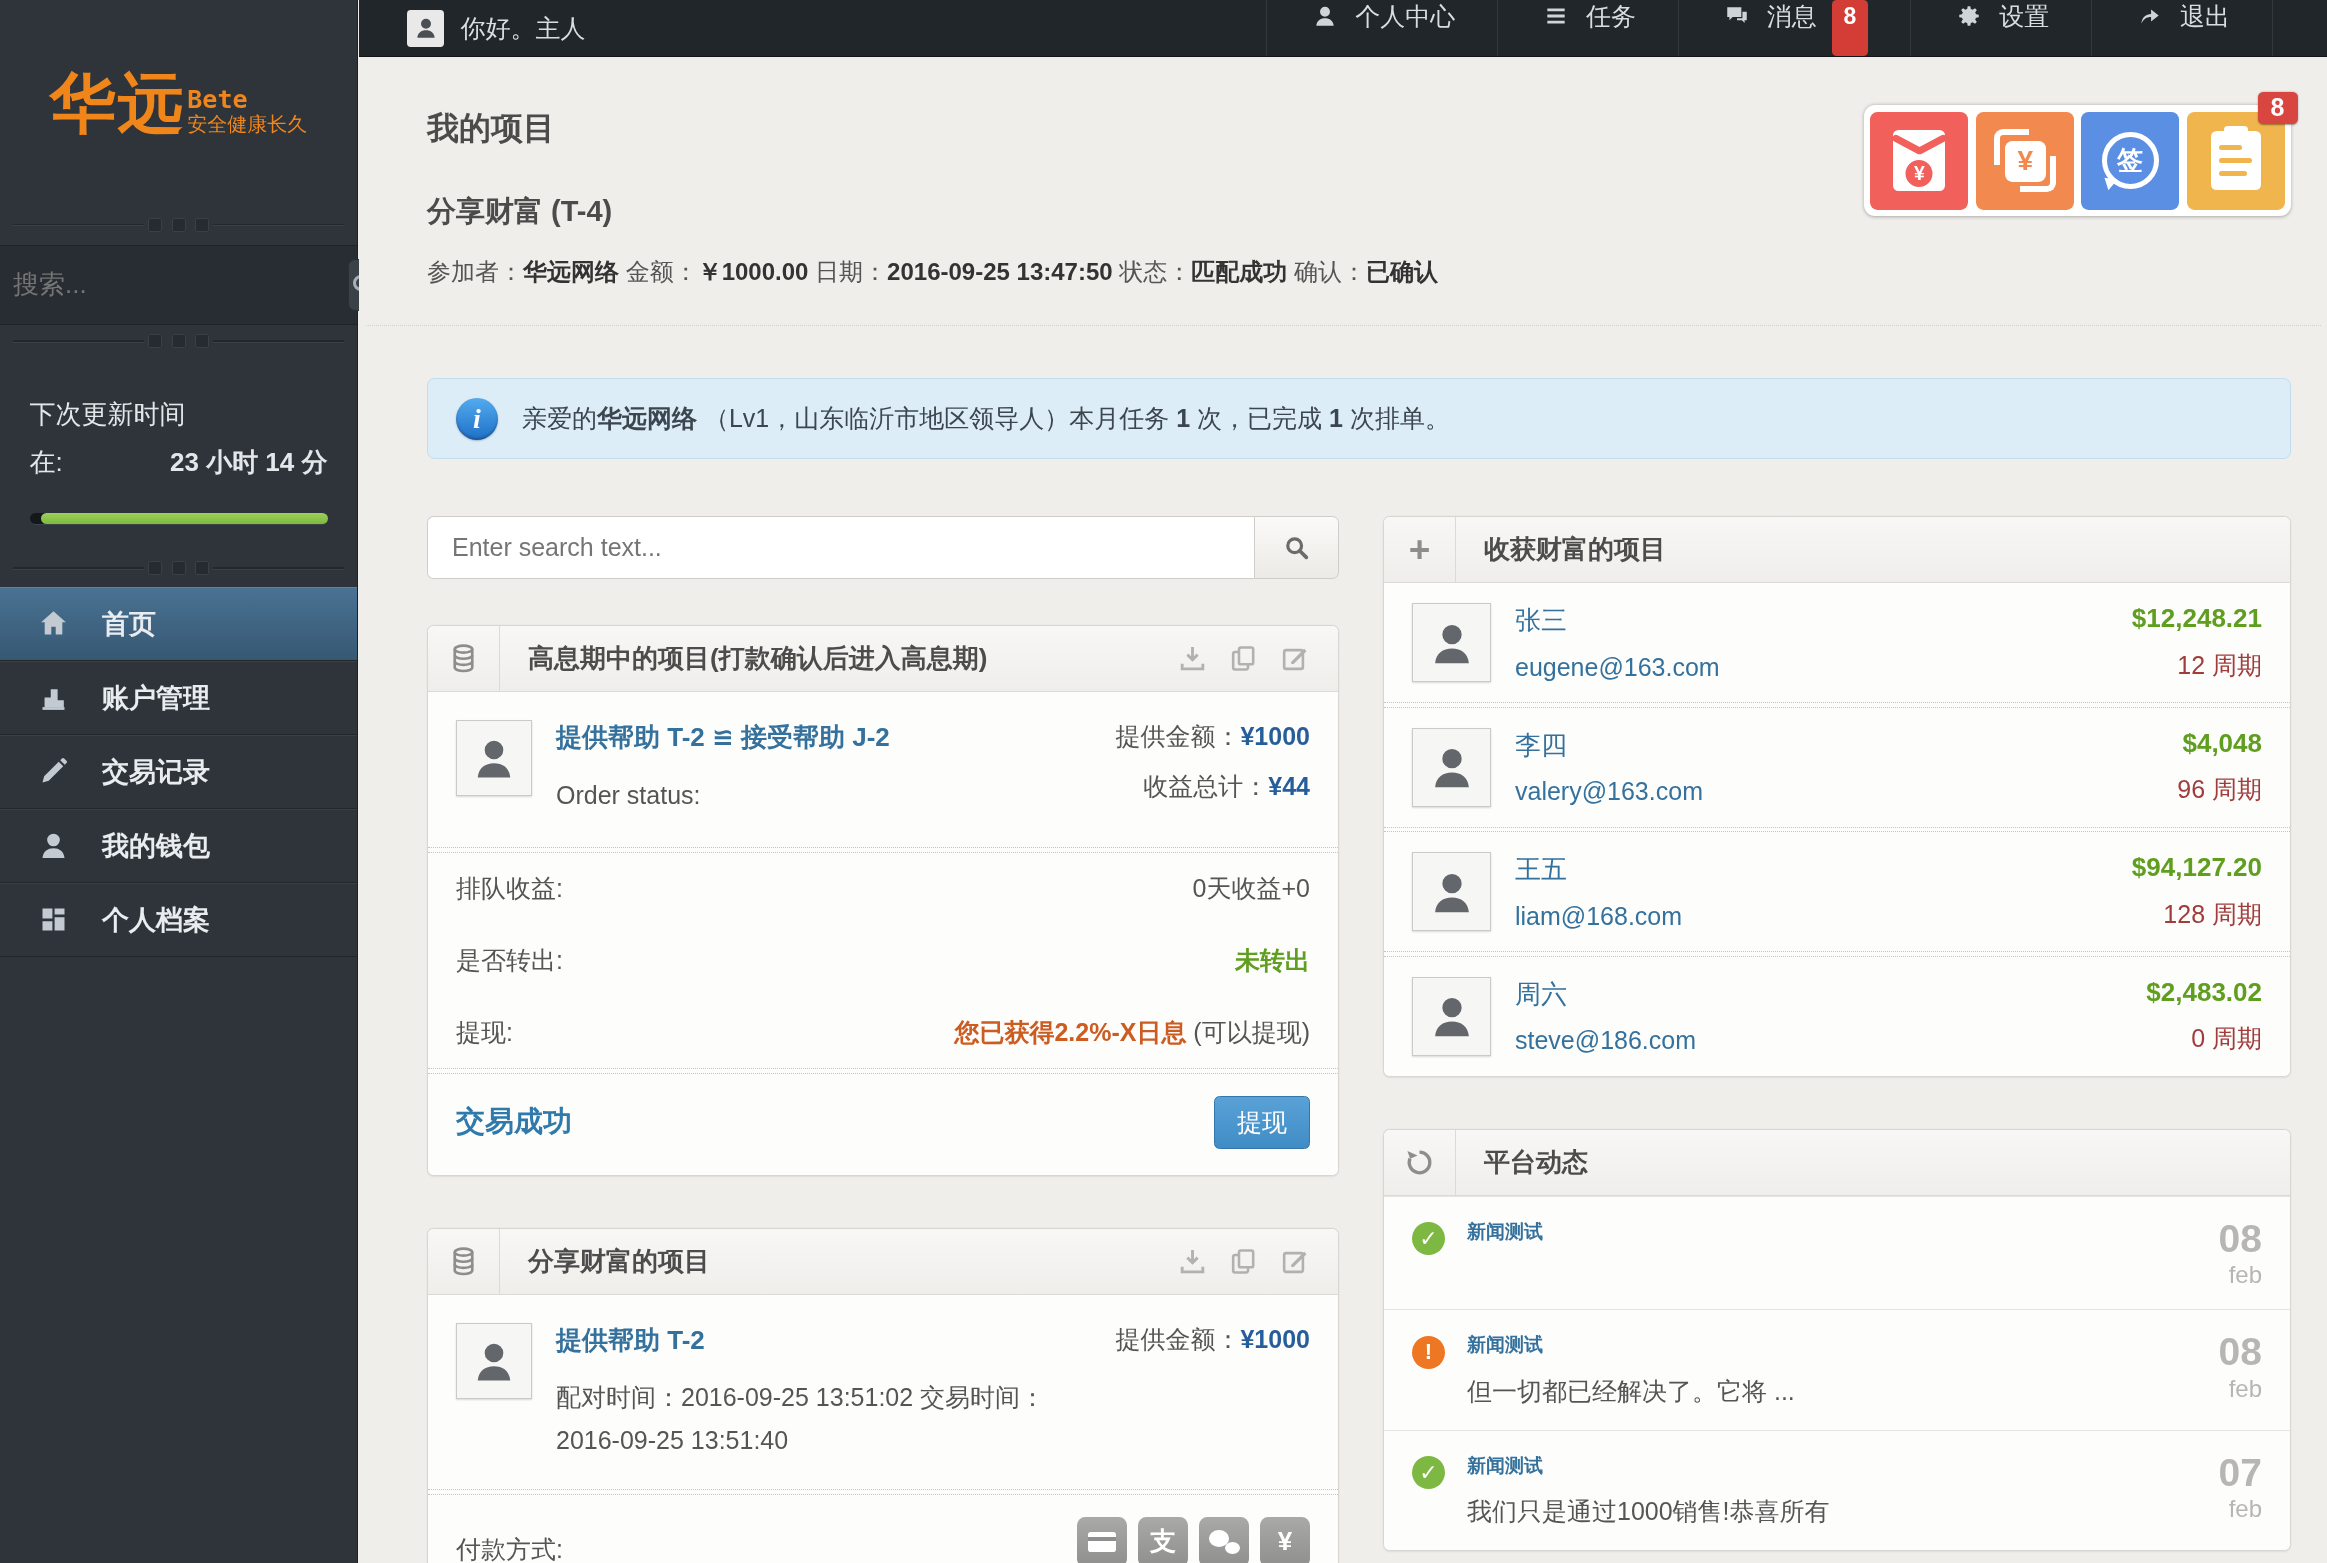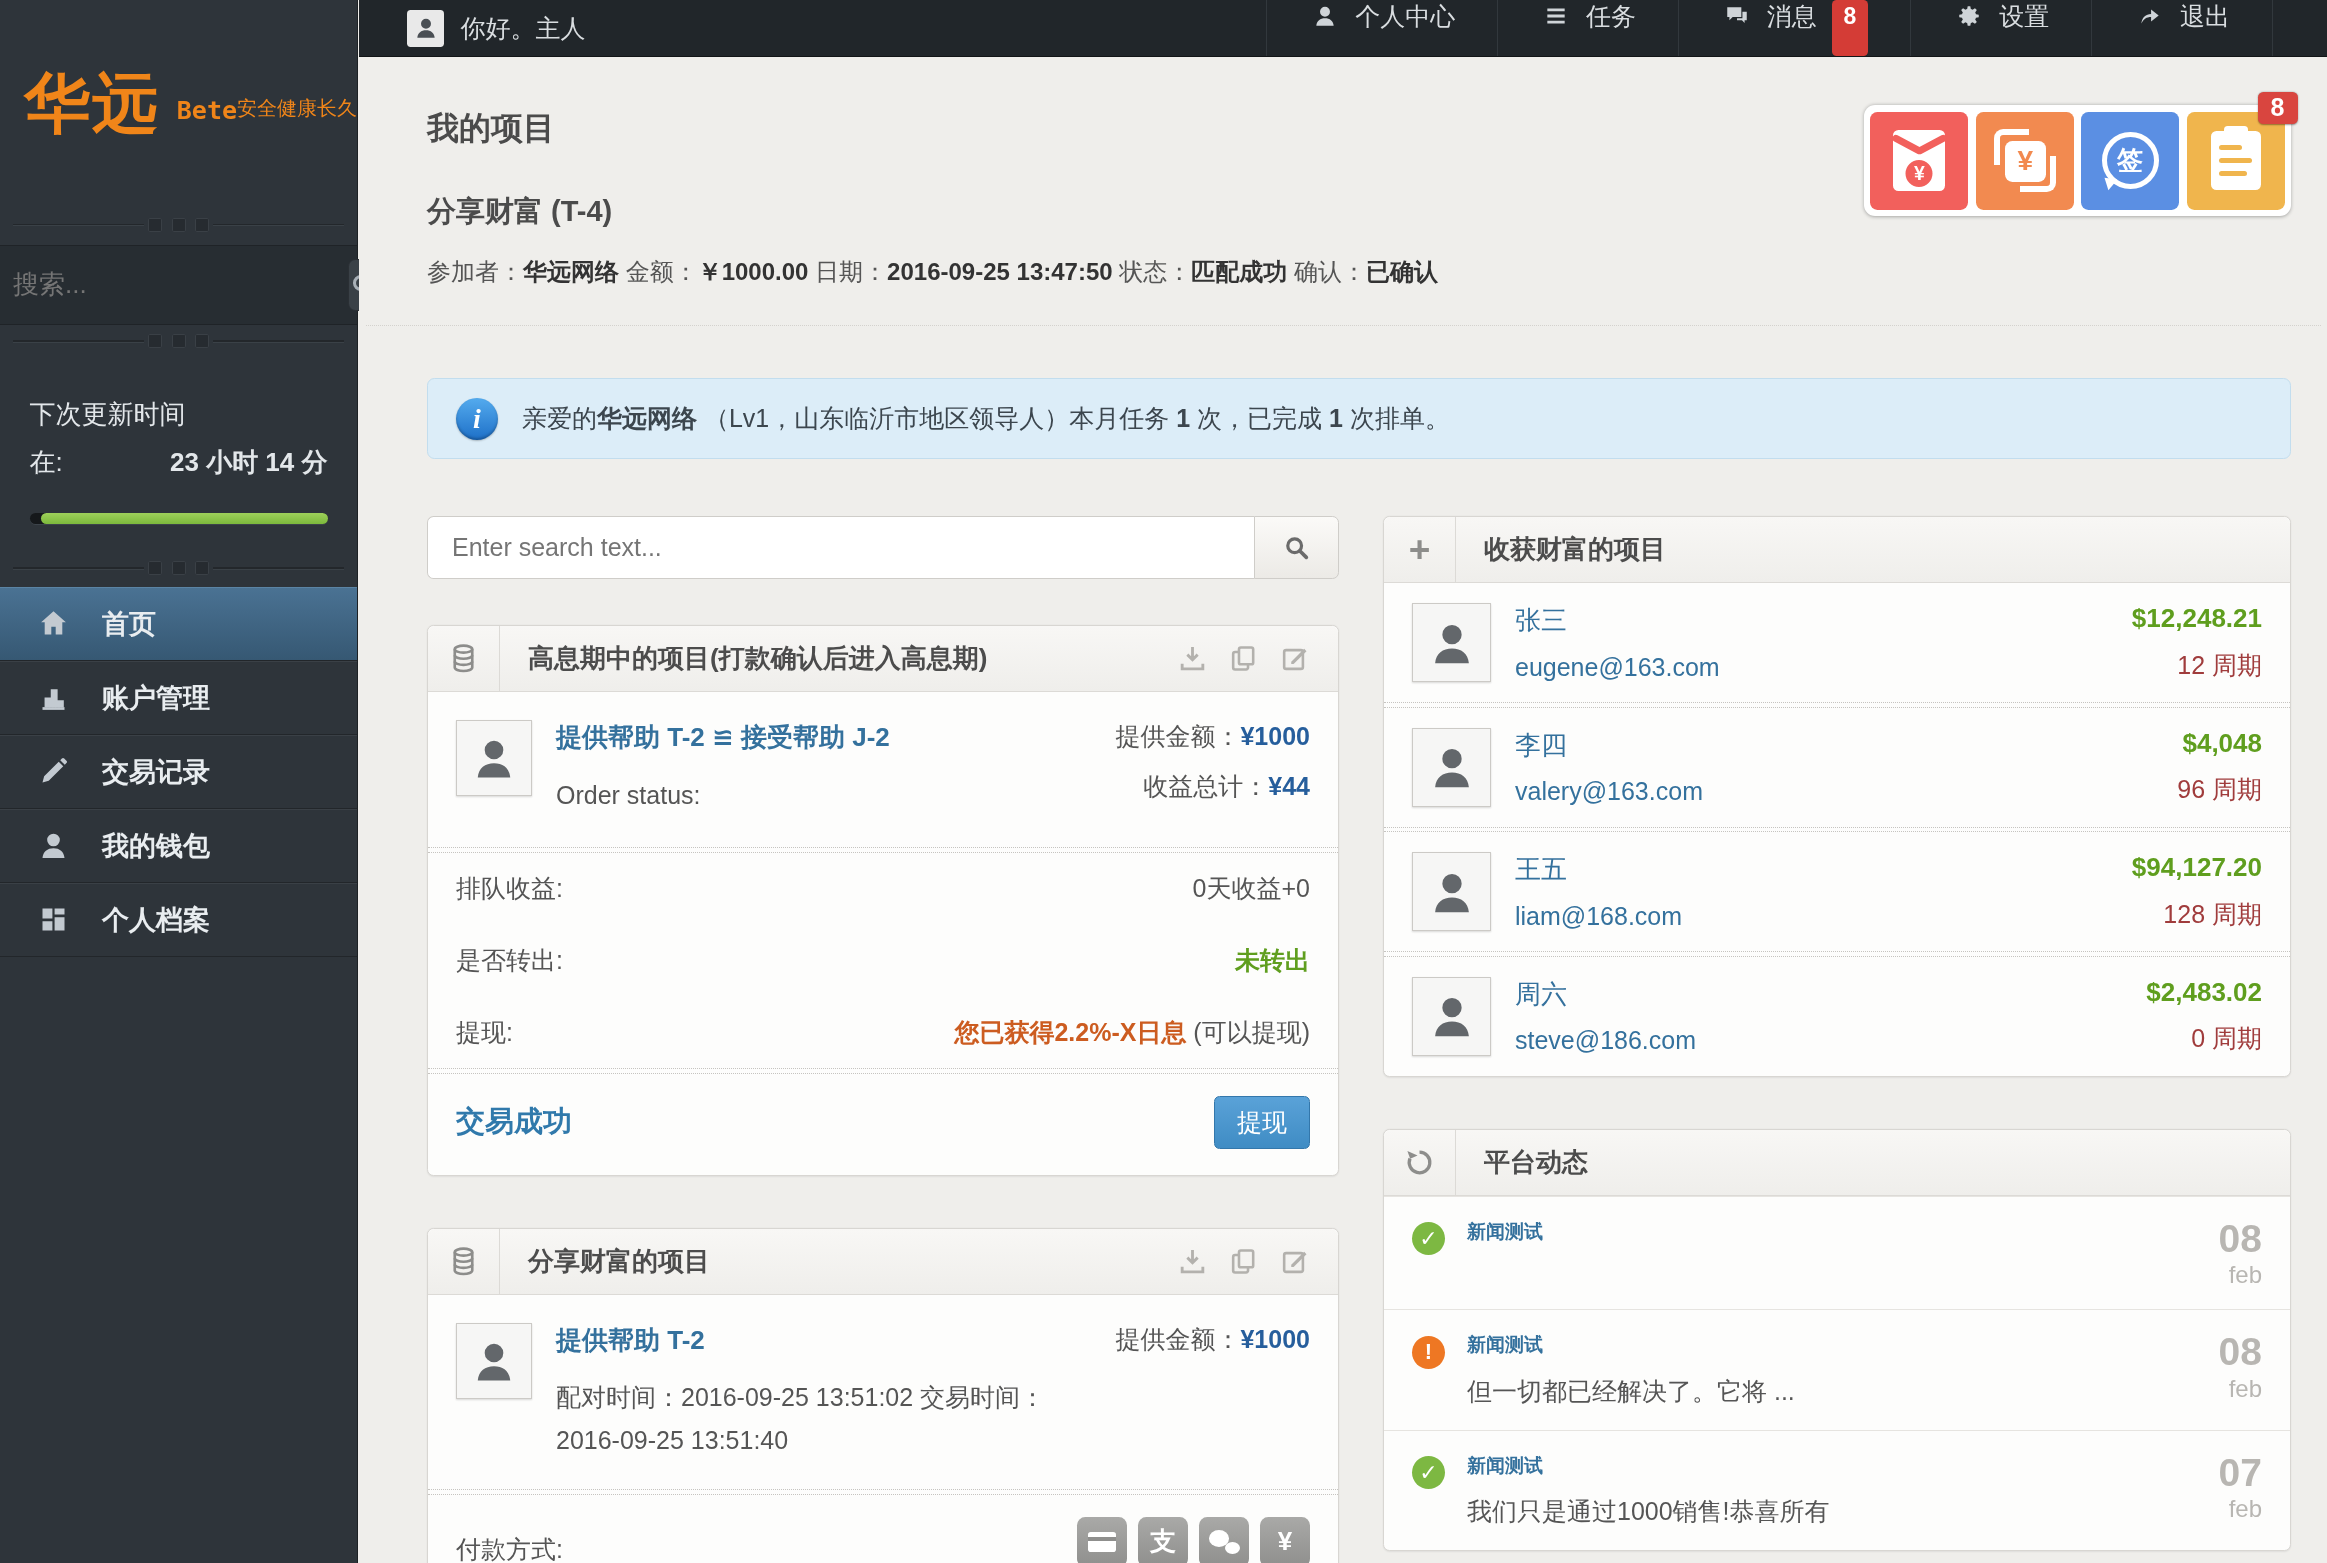--- a/index.html
+++ b/index.html
@@ -1,23 +1,23 @@
 <!DOCTYPE html>
 <html style="font-size:14.8px"><head>
 <meta charset="utf-8">
 <style>
   * { margin:0; padding:0; box-sizing:border-box; }
   html,body { width:2328px; height:1563px; }
   body { font-family:"Liberation Sans","DejaVu Sans",sans-serif; background:#efeeeb; color:#333; overflow:hidden; position:relative; }
 
   
   .sidebar { position:absolute; left:0; top:0; width:358px; height:1563px; background:#2e343a; border-right:0.9px solid #1d2124; }
-  .logo { height:208px; display:flex; align-items:center; justify-content:flex-end; gap:17px; cursor:pointer; }
+  .logo { height:208px; display:flex; align-items:center; justify-content:center; gap:2px; cursor:pointer; }
   .logo-cn { font-size:66px; font-weight:bold; color:#f08519; letter-spacing:1.8px; }
-  .logo-side { display:flex; flex-direction:row; line-height:1.1; padding-top:13px; }
+  .logo-side { display:flex; flex-direction:column; line-height:1.1; padding-top:13px; }
   .logo-beta { font-family:"DejaVu Sans Mono",monospace; font-size:25px; color:#f08519; font-weight:bold; }
   .logo-slogan { font-size:20px; color:#f08519; }
   .sdiv { display:flex; align-items:center; height:33px; padding:0 13px; }
   .sdiv .ln { flex:1; height:1.8px; background:#23272b; box-shadow:0 0.9px 0 #3c434a; }
   .sdiv .sq { width:14px; height:14px; background:#262b30; border:0.9px solid #3a4046; margin:0 4.6px; border-radius:1.8px; }
   .side-search { display:flex; align-items:center; background:#272d32; border-top:0.9px solid #1f2327; border-bottom:0.9px solid #1f2327; padding:13px 13px; margin-top:3.7px; }
   .side-search input { flex:1; background:transparent; border:none; outline:none; color:#9aa3ab; font-size:26px; font-family:inherit; }
   .side-search button { width:54px; height:52px; background:#3a4147; border:0.9px solid #2a2f34; border-radius:7.4px; color:#a8b0b7; display:flex; align-items:center; justify-content:center; cursor:pointer; }
   .update { padding:39px 29.5px 28px 29.5px; color:#e3e7ea; font-size:26px; }
   .u-line2 { display:flex; justify-content:space-between; margin-top:13px; }

